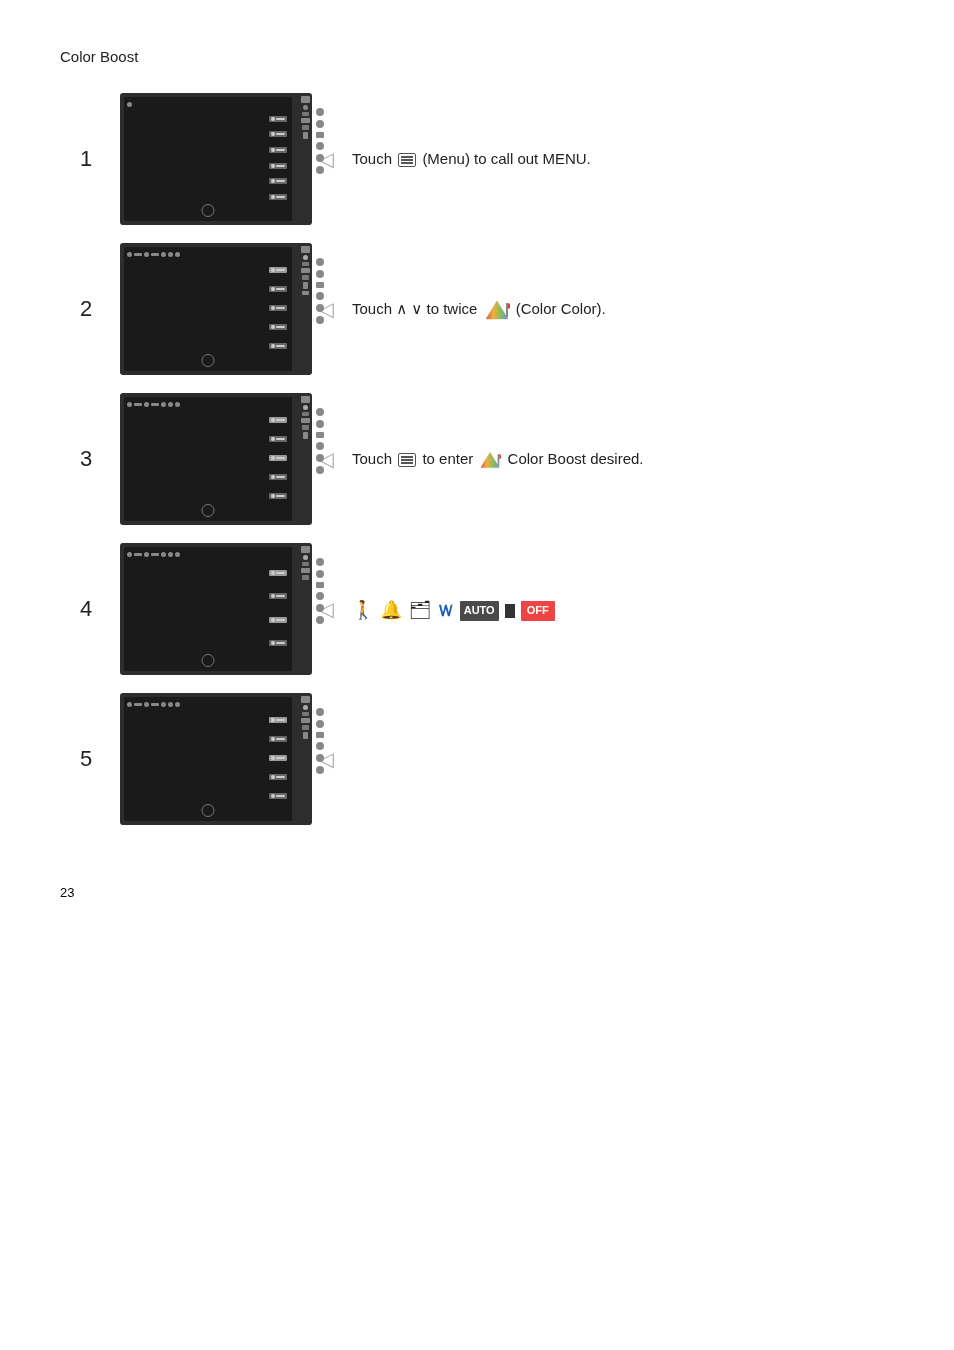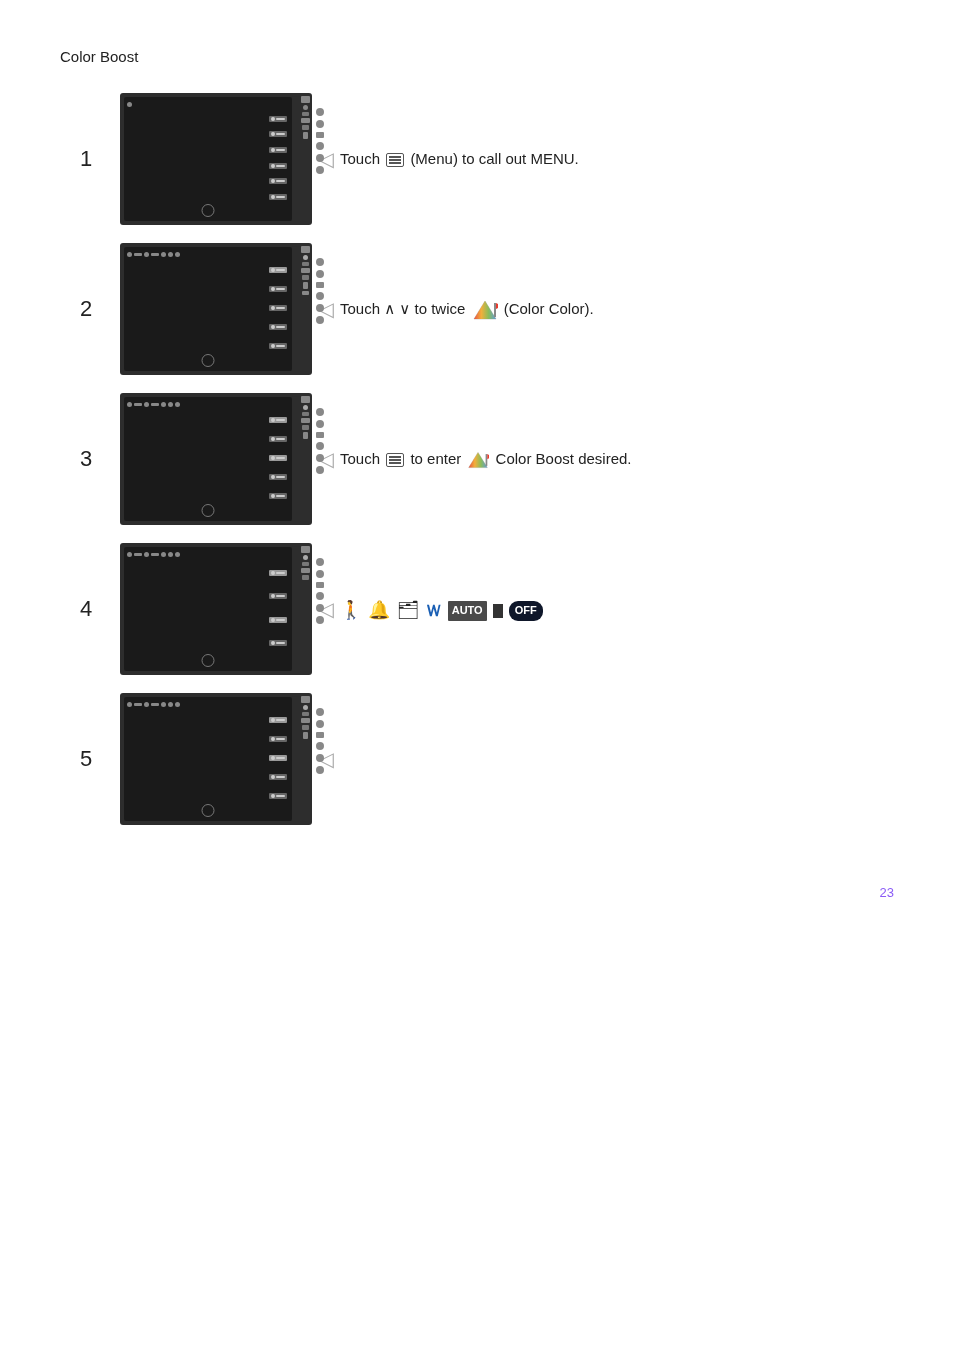--- a/index.html
+++ b/index.html
@@ -32,21 +32,21 @@
     .step-number {
       font-size: 22px;
       color: #222;
       width: 52px;
       text-align: center;
       flex-shrink: 0;
       margin-right: 8px;
     }
 
     .step-desc {
-      margin-left: 28px;
+      margin-left: 40px;
       flex: 1;
       font-size: 15px;
       line-height: 1.55;
       color: #222;
     }
     .inline-menu-icon {
       display: inline-block;
       width: 18px;
       height: 14px;
       border: 1.5px solid #555;
@@ -75,40 +75,40 @@
       background: #4a4a4a;
       color: white;
       font-size: 11px;
       font-weight: bold;
       padding: 1px 4px;
       border-radius: 1px;
       vertical-align: middle;
     }
     .mode-badge-off {
       display: inline-block;
-      background: #0f172a;
+      background: #ef4444;
       color: white;
       font-size: 11px;
       font-weight: bold;
       padding: 1px 6px;
-      border-radius: 9px;
+      border-radius: 1px;
       vertical-align: middle;
     }
     .mode-rect {
       display: inline-block;
       width: 10px;
       height: 14px;
       background: #333;
       vertical-align: middle;
     }
     .page-number {
-      text-align: right;
+      text-align: left;
       margin-top: 60px;
       font-size: 13px;
-      color: #8b5cf6;
+      color: #000000;
     }
 
     
     .svg-colorboost {
       display: inline-block;
       vertical-align: middle;
       margin: 0 2px;
     }
 
     

